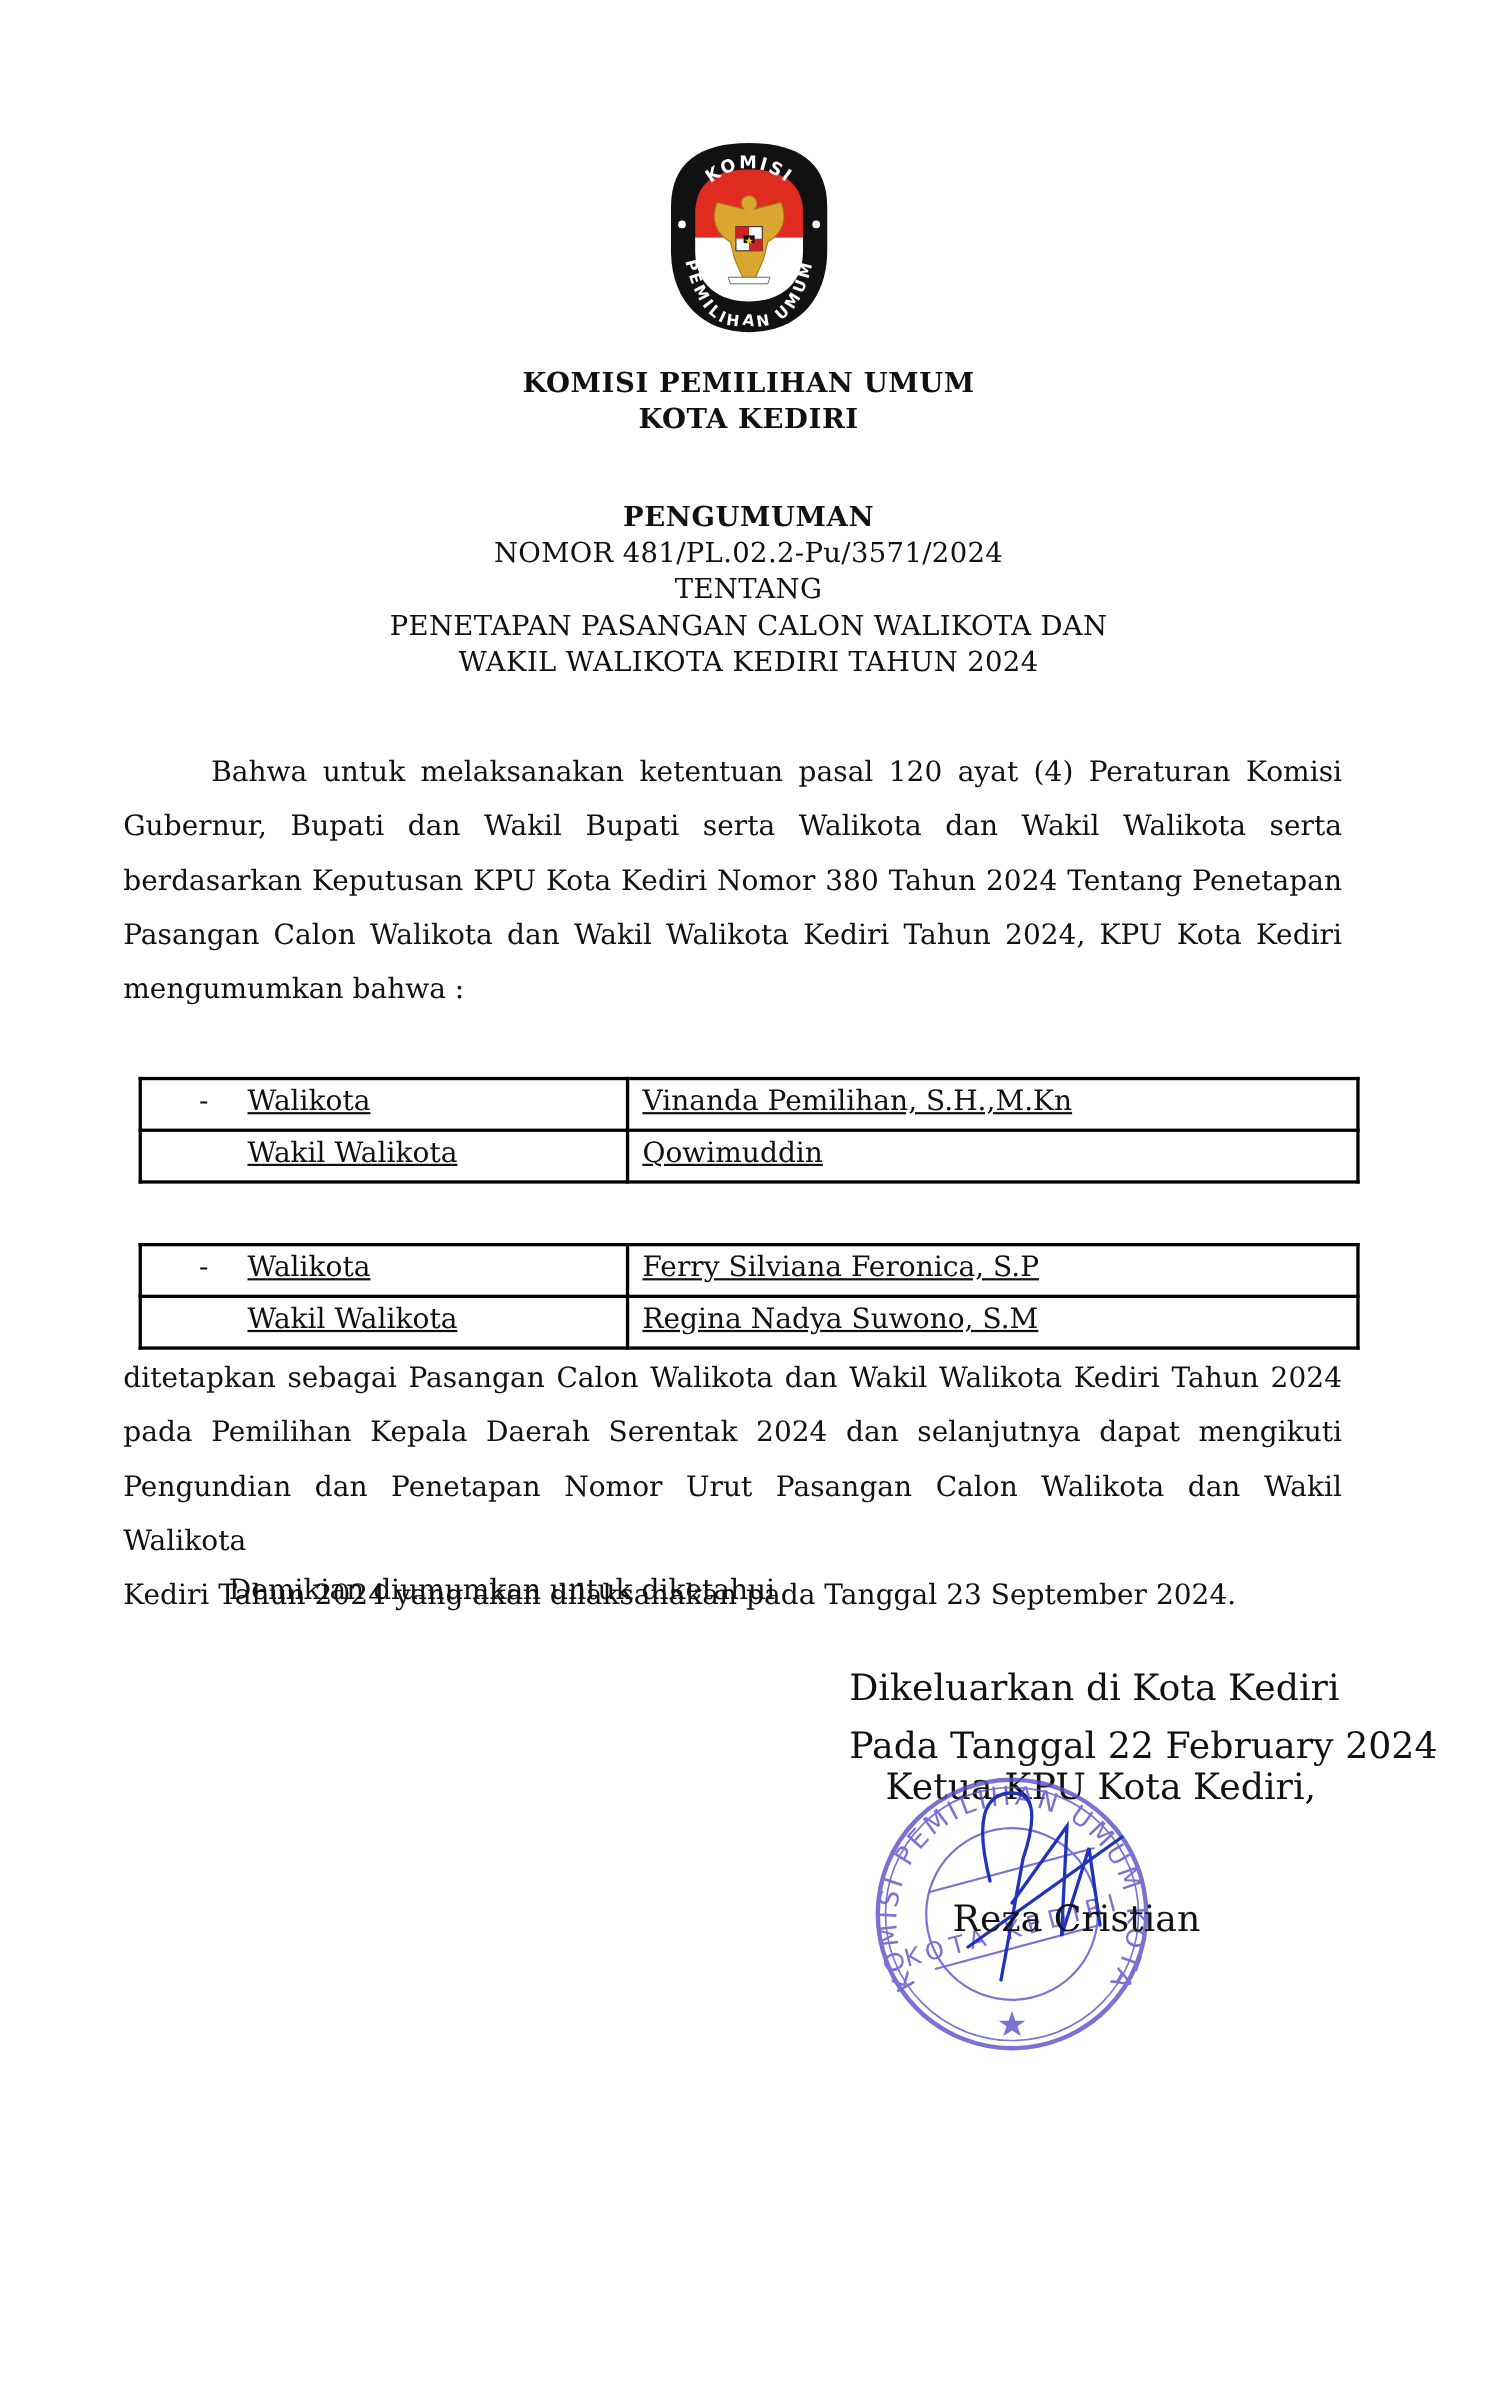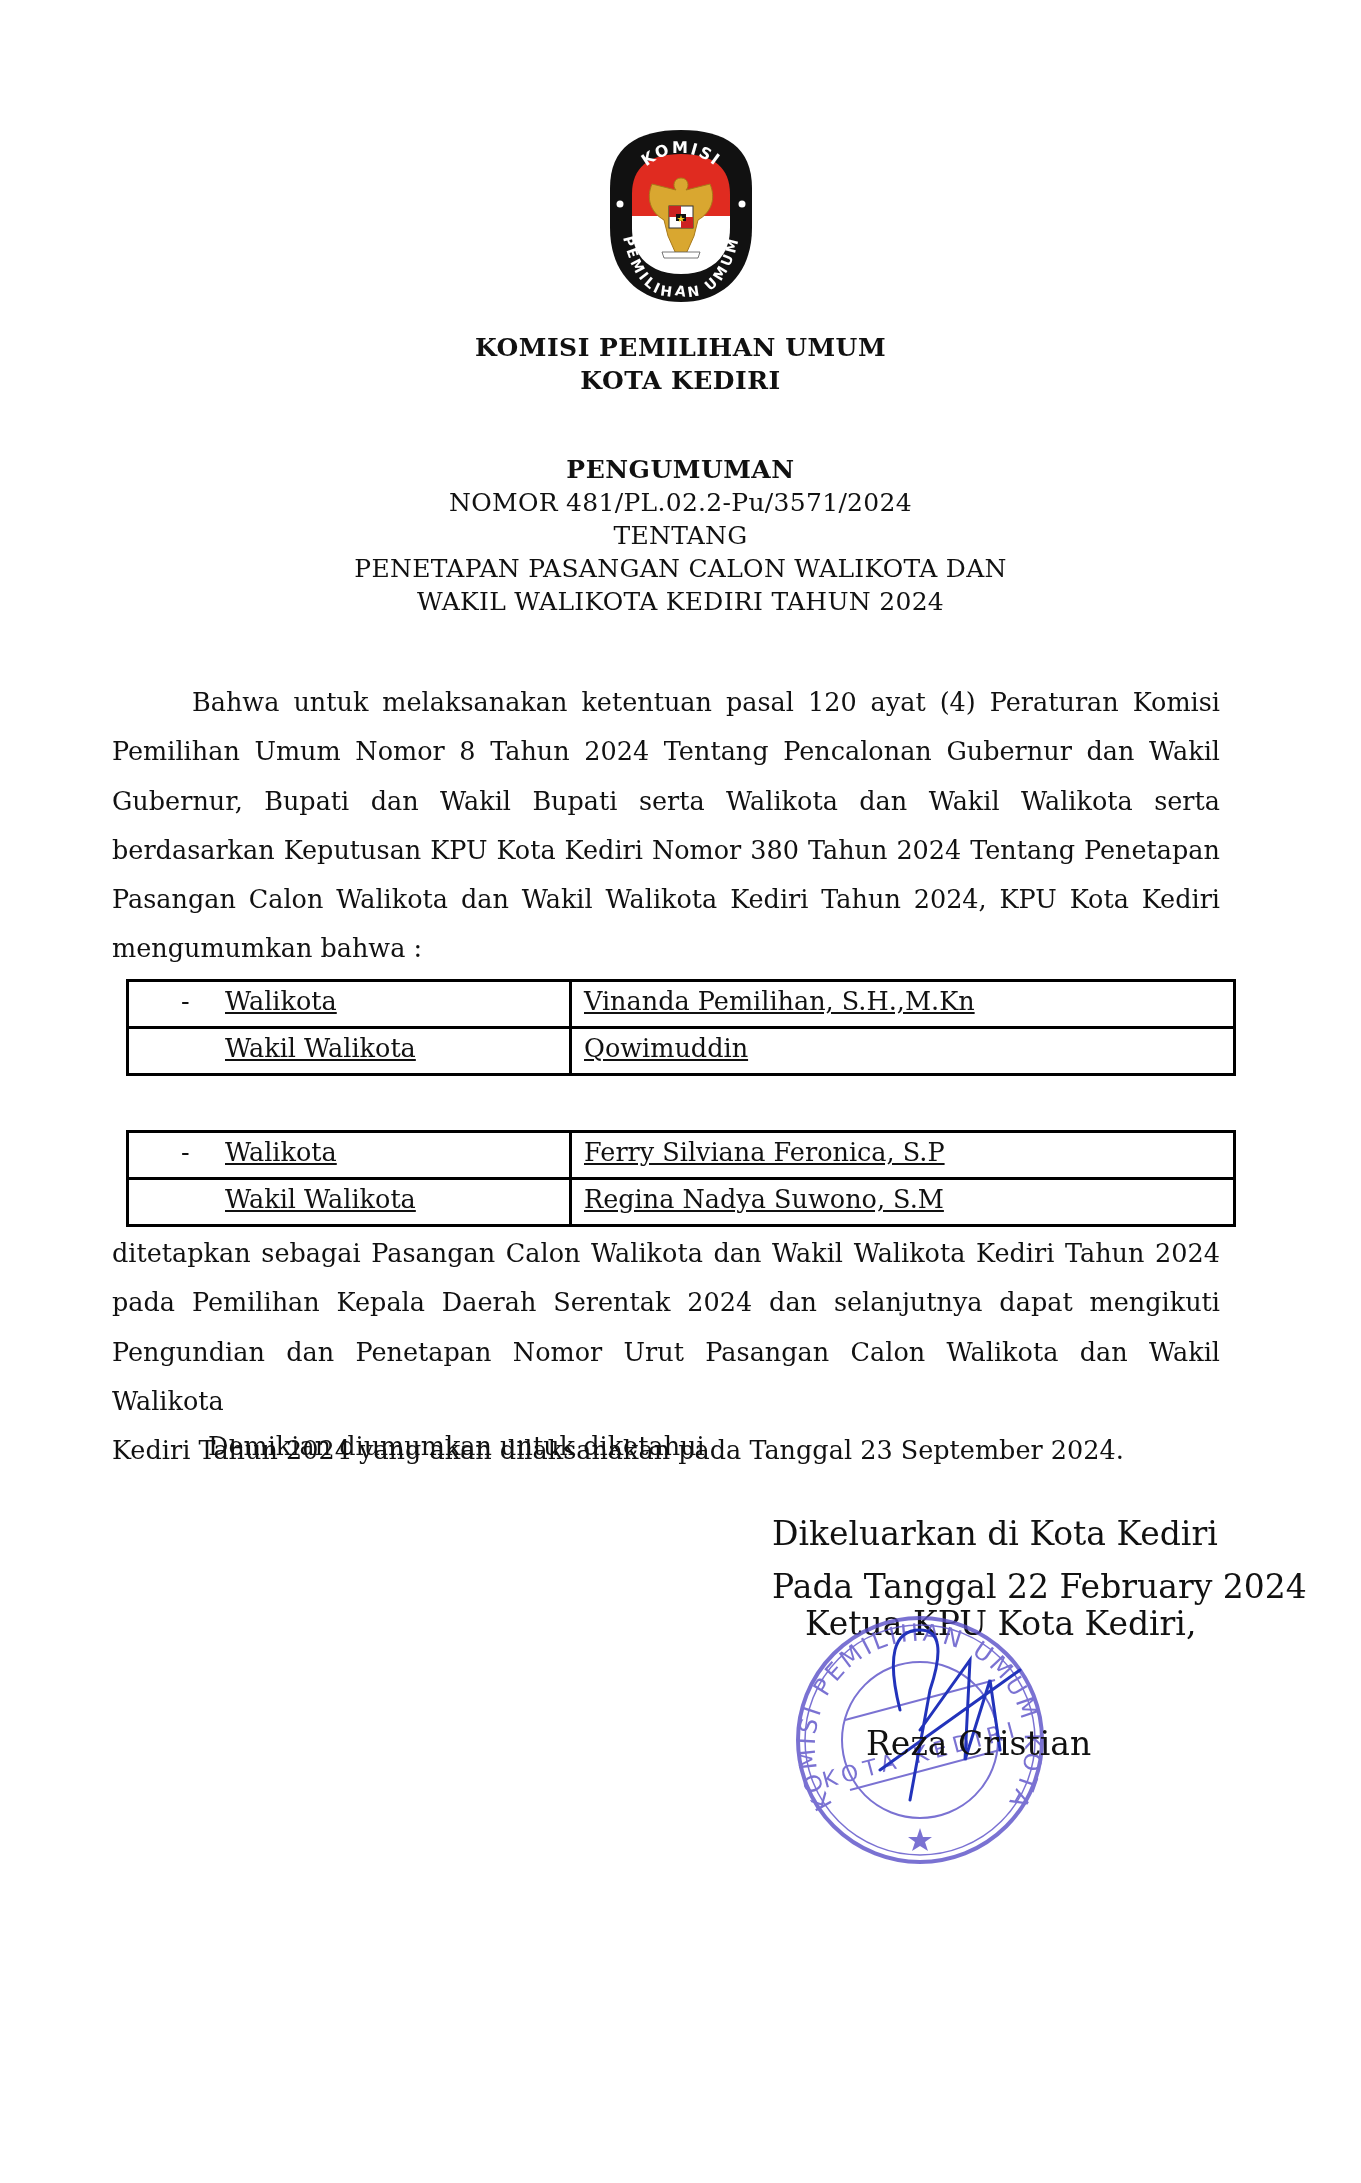--- a/index.html
+++ b/index.html
@@ -57,21 +57,20 @@
 <div class="abs center hdr-bold" style="top:333px;">KOMISI PEMILIHAN UMUM</div>
 <div class="abs center hdr-bold" style="top:366px;">KOTA KEDIRI</div>
 <div class="abs center hdr-bold" style="top:455px;">PENGUMUMAN</div>
 <div class="abs center hdr-reg" style="top:488px;">NOMOR  481/PL.02.2-Pu/3571/2024</div>
 <div class="abs center hdr-reg" style="top:521px;">TENTANG</div>
 <div class="abs center hdr-reg" style="top:554px;">PENETAPAN PASANGAN CALON WALIKOTA DAN</div>
 <div class="abs center hdr-reg" style="top:587px;">WAKIL WALIKOTA KEDIRI TAHUN 2024</div>
 
 <div class="abs body-text" style="top:678px;">
   <p class="justify-last indent">Bahwa untuk melaksanakan ketentuan pasal 120 ayat (4) Peraturan Komisi</p>
-  <p class="justify-last">Pemilihan Umum Nomor 8 Tahun 2024 Tentang Pencalonan Gubernur dan Wakil</p>
   <p class="justify-last">Gubernur, Bupati dan Wakil Bupati serta Walikota dan Wakil Walikota serta</p>
   <p class="justify-last">berdasarkan Keputusan KPU Kota Kediri Nomor 380 Tahun 2024 Tentang Penetapan</p>
   <p class="justify-last">Pasangan Calon Walikota dan Wakil Walikota Kediri Tahun 2024, KPU Kota Kediri</p>
   <p>mengumumkan bahwa :</p>
 </div>
 
 <table class="cand" style="top:979px;">
   <tbody>
       <tr>
     <td class="c1"><span class="dash">-</span><span>Walikota</span></td>

